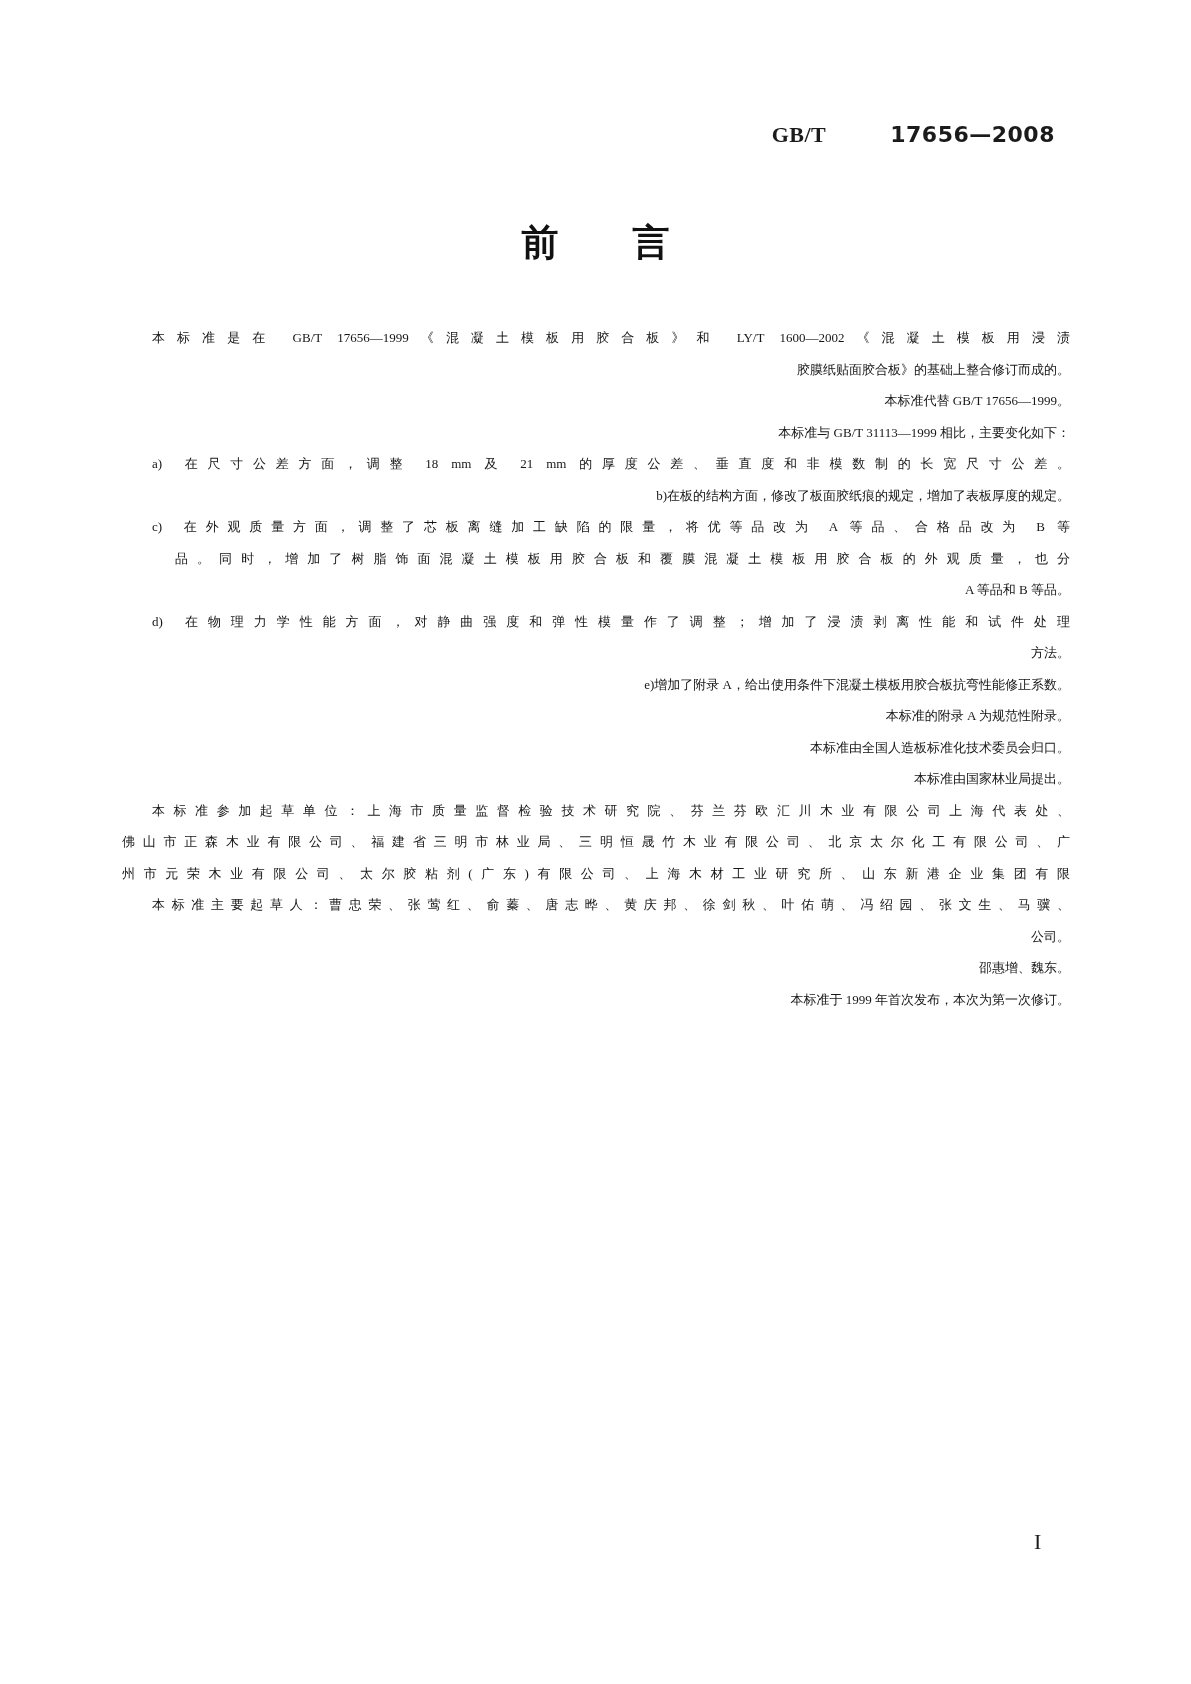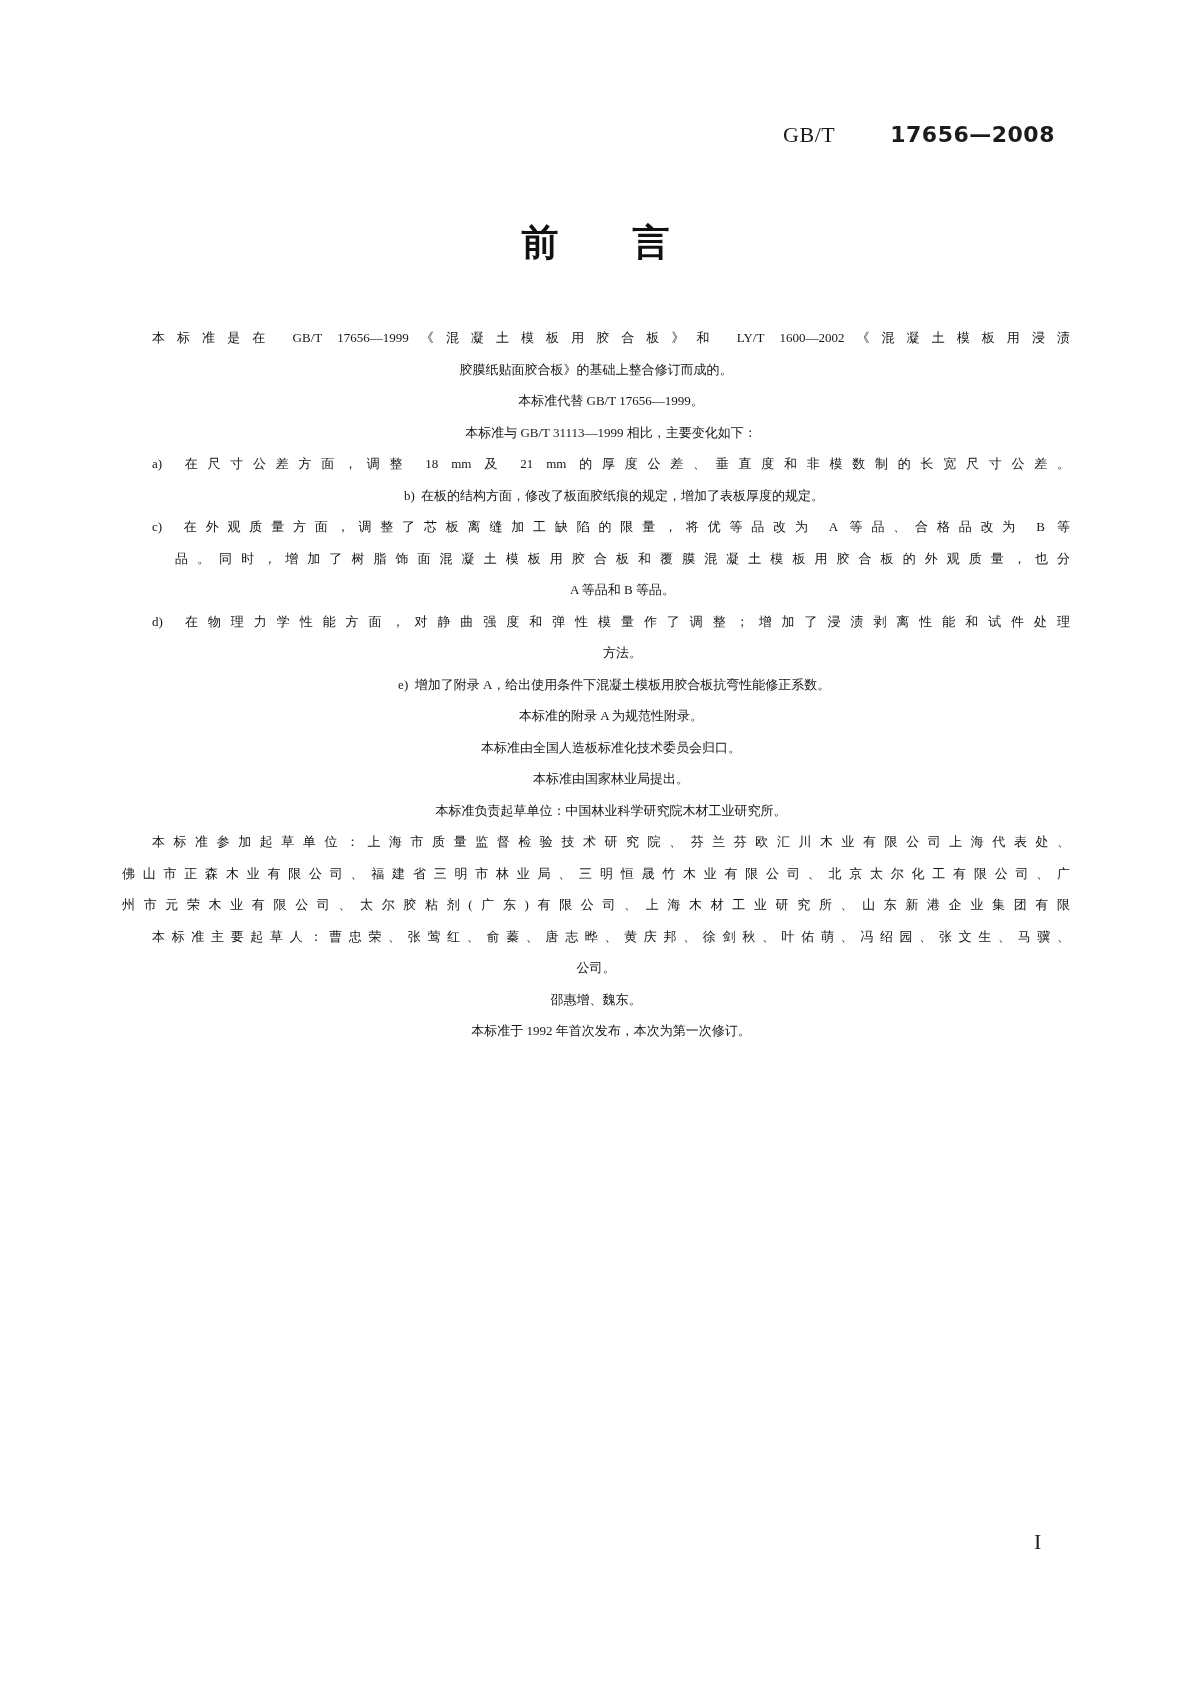--- a/index.html
+++ b/index.html
@@ -14,23 +14,23 @@
   .page { position: absolute; inset: 0; }
 
   .std-code {
     position: absolute;
     top: 122px; right: 136px;
     font-size: 22px; line-height: 26px;
     white-space: nowrap;
     letter-spacing: 0.5px;
   }
   .std-code .prefix {
-    font-weight: normal;
+    font-weight: bold;
     font-family: "Liberation Serif", "DejaVu Serif", serif;
-    margin-right: 9px;
+    margin-right: 18px;
   }
   .std-code .number {
     font-family: "DejaVu Sans", "Liberation Sans", sans-serif;
     font-weight: 700;
     margin-left: 46px;
   }
 
   .doc-title {
     position: absolute;
     top: 222px; left: 0; width: 100%;
@@ -45,21 +45,21 @@
   .content {
     position: absolute;
     top: 322px; left: 122px; width: 948px;
     font-size: 13px;
     color: #161616;
   }
   .line {
     line-height: 31.5px;
     height: 31.5px;
     white-space: nowrap;
-    text-align: center;
+    text-align: right;
   }
   .line.just {
     white-space: normal;
     text-align: justify;
     text-align-last: justify;
   }
   .line.indent { padding-left: 30px; }
   .line.hang   { padding-left: 53px; }
   .line.li     { padding-left: 30px; }
   .marker { display: inline-block; width: 23px; }
@@ -91,25 +91,24 @@
       <div class="line li"><span class="marker">b)</span>在板的结构方面，修改了板面胶纸痕的规定，增加了表板厚度的规定。</div>
       <div class="line li just"><span class="marker">c)</span>在外观质量方面，调整了芯板离缝加工缺陷的限量，将优等品改为 A 等品、合格品改为 B 等</div>
       <div class="line hang just">品。同时，增加了树脂饰面混凝土模板用胶合板和覆膜混凝土模板用胶合板的外观质量，也分</div>
       <div class="line hang">A 等品和 B 等品。</div>
       <div class="line li just"><span class="marker">d)</span>在物理力学性能方面，对静曲强度和弹性模量作了调整；增加了浸渍剥离性能和试件处理</div>
       <div class="line hang">方法。</div>
       <div class="line li"><span class="marker">e)</span>增加了附录 A，给出使用条件下混凝土模板用胶合板抗弯性能修正系数。</div>
       <div class="line indent">本标准的附录 A 为规范性附录。</div>
       <div class="line indent">本标准由全国人造板标准化技术委员会归口。</div>
       <div class="line indent">本标准由国家林业局提出。</div>
-      <div class="line indent">本标准负责起草单位：中国林业科学研究院木材工业研究所。</div>
       <div class="line indent just">本标准参加起草单位：上海市质量监督检验技术研究院、芬兰芬欧汇川木业有限公司上海代表处、</div>
       <div class="line flush just">佛山市正森木业有限公司、福建省三明市林业局、三明恒晟竹木业有限公司、北京太尔化工有限公司、广</div>
       <div class="line flush just">州市元荣木业有限公司、太尔胶粘剂(广东)有限公司、上海木材工业研究所、山东新港企业集团有限</div>
       <div class="line indent just">本标准主要起草人：曹忠荣、张莺红、俞蓁、唐志晔、黄庆邦、徐剑秋、叶佑萌、冯绍园、张文生、马骥、</div>
       <div class="line flush">公司。</div>
       <div class="line flush">邵惠增、魏东。</div>
-      <div class="line indent">本标准于 1992 年首次发布，本次为第一次修订。</div>
+      <div class="line indent">本标准于 1999 年首次发布，本次为第一次修订。</div>
     </div>
 
   <div class="page-num">I</div>
 
 </div>
 
 </body></html>

